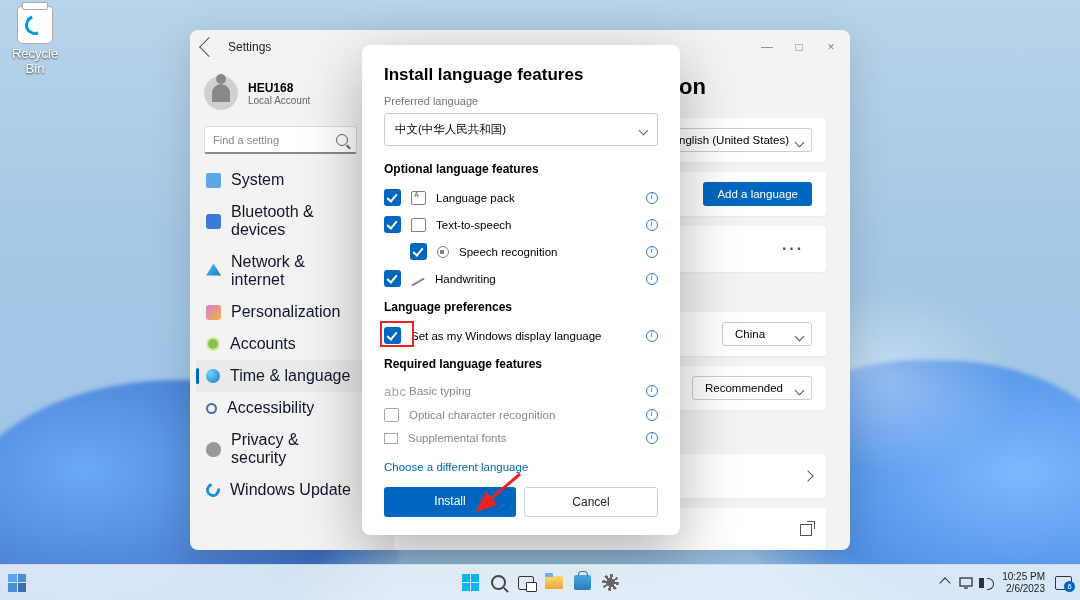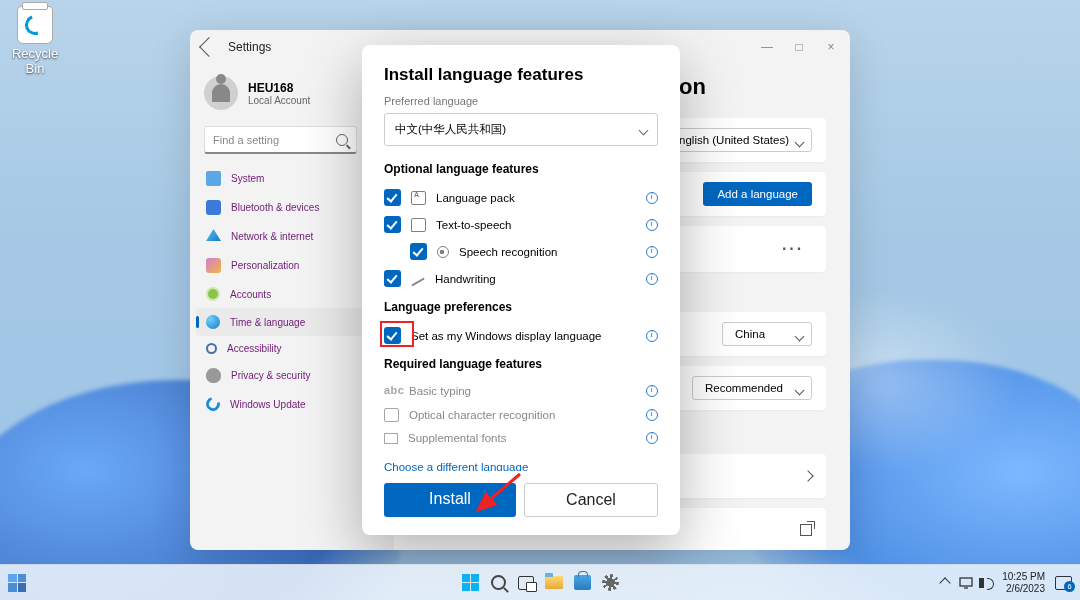--- a/index.html
+++ b/index.html
@@ -26,21 +26,21 @@
   .sidebar { position:absolute; left:0; top:34px; bottom:0; width:175px; padding: 6px 0 6px 6px; }
   .profile { display:flex; align-items:center; gap:10px; padding:6px 8px 12px; }
   .avatar { width:34px; height:34px; border-radius:50%; background:#d0d0d0; display:flex; align-items:center; justify-content:center; }
   .avatar .ico { width:18px; height:18px; border-radius:50% 50% 0 0; background:#888; position:relative; }
   .avatar .ico::before { content:""; position:absolute; top:-10px; left:4px; width:10px; height:10px; border-radius:50%; background:#888;}
   .pname { font-size:12px; font-weight:600; }
   .pacct { font-size:10px; color:#666; }
   .find { margin: 4px 8px 10px; height:28px; background:#fff; border:1px solid #ddd; border-bottom:2px solid #888; border-radius:3px; font-size:11px; color:#888; display:flex; align-items:center; padding:0 8px; justify-content:space-between;}
   .find .mg { width:12px; height:12px; border:1.5px solid #666; border-radius:50%; position:relative; }
   .find .mg::after { content:""; position:absolute; width:5px; height:1.5px; background:#666; bottom:-3px; right:-4px; transform:rotate(45deg);}
-  .nav-item { display:flex; align-items:center; gap:10px; padding:7px 10px; font-size:10px; color:#701a75; border-radius:4px; cursor:pointer; position:relative;}
+  .nav-item { display:flex; align-items:center; gap:10px; padding:7px 10px; font-size:16px; color:#0f172a; border-radius:4px; cursor:pointer; position:relative;}
   .nav-item.active { background:#eaeaea; }
   .nav-item.active::before { content:""; position:absolute; left:0px; top:8px; bottom:8px; width:3px; background:#0067c0; border-radius:2px;}
   .nav-ico { width:15px; height:15px; flex-shrink:0; }
   .ni-sys { background:#5aa8e8; border-radius:2px; }
   .ni-bt  { background:#3a7bd5; border-radius:3px; }
   .ni-net { background:linear-gradient(135deg,#4fc3f7,#1a6eb8); clip-path:polygon(50% 0,100% 80%,0 80%);}
   .ni-pers{ background:linear-gradient(135deg,#d47fd4,#f5b342); border-radius:3px;}
   .ni-apps{ background:#6b6b6b; border-radius:2px;}
   .ni-acct{ width:14px; height:14px; border-radius:50%; background:#8bc34a; border:2px solid #d0e8b0;}
   .ni-time{ width:14px; height:14px; border-radius:50%; background:radial-gradient(circle at 30% 30%, #6fd0ff,#1a7bc2); }
@@ -73,31 +73,31 @@
   .feat .cb { width:17px; height:17px; background:#0067c0; border-radius:3px; position:relative; flex-shrink:0;}
   .feat .cb::after{content:""; position:absolute; left:3px; top:5px; width:8px; height:4px; border-left:2px solid #fff; border-bottom:2px solid #fff; transform:rotate(-50deg);}
   .feat.disabled { color:#888; }
   .feat .fico { width:15px; height:14px; flex-shrink:0; opacity:0.75;}
   .fico.pack { border:1.3px solid #555; border-radius:2px; position:relative;}
   .fico.pack::after{content:"A"; font-size:7px; position:absolute; top:-1px; left:2px; color:#555; font-weight:bold;}
   .fico.tts { border:1.3px solid #555; border-radius:2px 2px 2px 0; position:relative;}
   .fico.spk { width:12px; height:12px; border-radius:50%; border:1.3px solid #555; position:relative;}
   .fico.spk::after{content:""; position:absolute; top:3px; left:2px; width:4px;height:4px; background:#555; border-radius:1px;}
   .fico.hw  { width:14px; height:2px; transform:rotate(-30deg); background:#555; margin-top:6px;}
-  .fico.bt  { font-size:11px; color:#888; font-weight:bold; letter-spacing:0.5px;}
+  .fico.bt  { font-size:13px; color:#888; font-weight:normal; letter-spacing:0.5px;}
   .fico.ocr { border:1.3px solid #888; border-radius:2px;}
   .fico.supp{ width:14px; height:11px; border:1.3px solid #888;}
   .feat .txt { font-size:11.5px; flex:1;}
   .feat .info { width:12px; height:12px; border:1.2px solid #2a7bd0; border-radius:50%; position:relative;}
   .feat .info::after { content:"i"; position:absolute; top:-2px; left:3.3px; font-size:9px; color:#2a7bd0; font-style:italic; font-family:serif;}
   .feat.indent { margin-left:26px; }
   .redbox { position:absolute; border:2px solid #e22; pointer-events:none; }
   .diff-link { color:#0067c0; font-size:11.5px; padding: 12px 0 6px; display:block;}
   .modal-footer { display:flex; gap:8px; padding: 12px 22px 18px; }
-  .modal-footer .btn { flex:1; text-align:center; padding:7px 0; font-size:16px; border-radius:3px; }
+  .modal-footer .btn { flex:1; text-align:center; padding:7px 0; font-size:12px; border-radius:3px; }
   .modal-footer .install { background:#0067c0; color:#fff; }
   .modal-footer .cancel  { background:#fff; border:1px solid #ccc; color:#222;}
   
   .red-arrow { position:absolute; pointer-events:none; }
   .red-arrow svg { overflow:visible;}
 
   
   .taskbar { position:absolute; left:0; right:0; bottom:0; height:36px; background:rgba(235,242,250,0.88); backdrop-filter:blur(10px); display:flex; align-items:center; border-top:1px solid rgba(0,0,0,0.05);}
   .tb-left { position:absolute; left:6px; display:flex; align-items:center;}
   .widgets { width:18px; height:18px; display:grid; grid-template-columns:1fr 1fr; gap:1px;}

